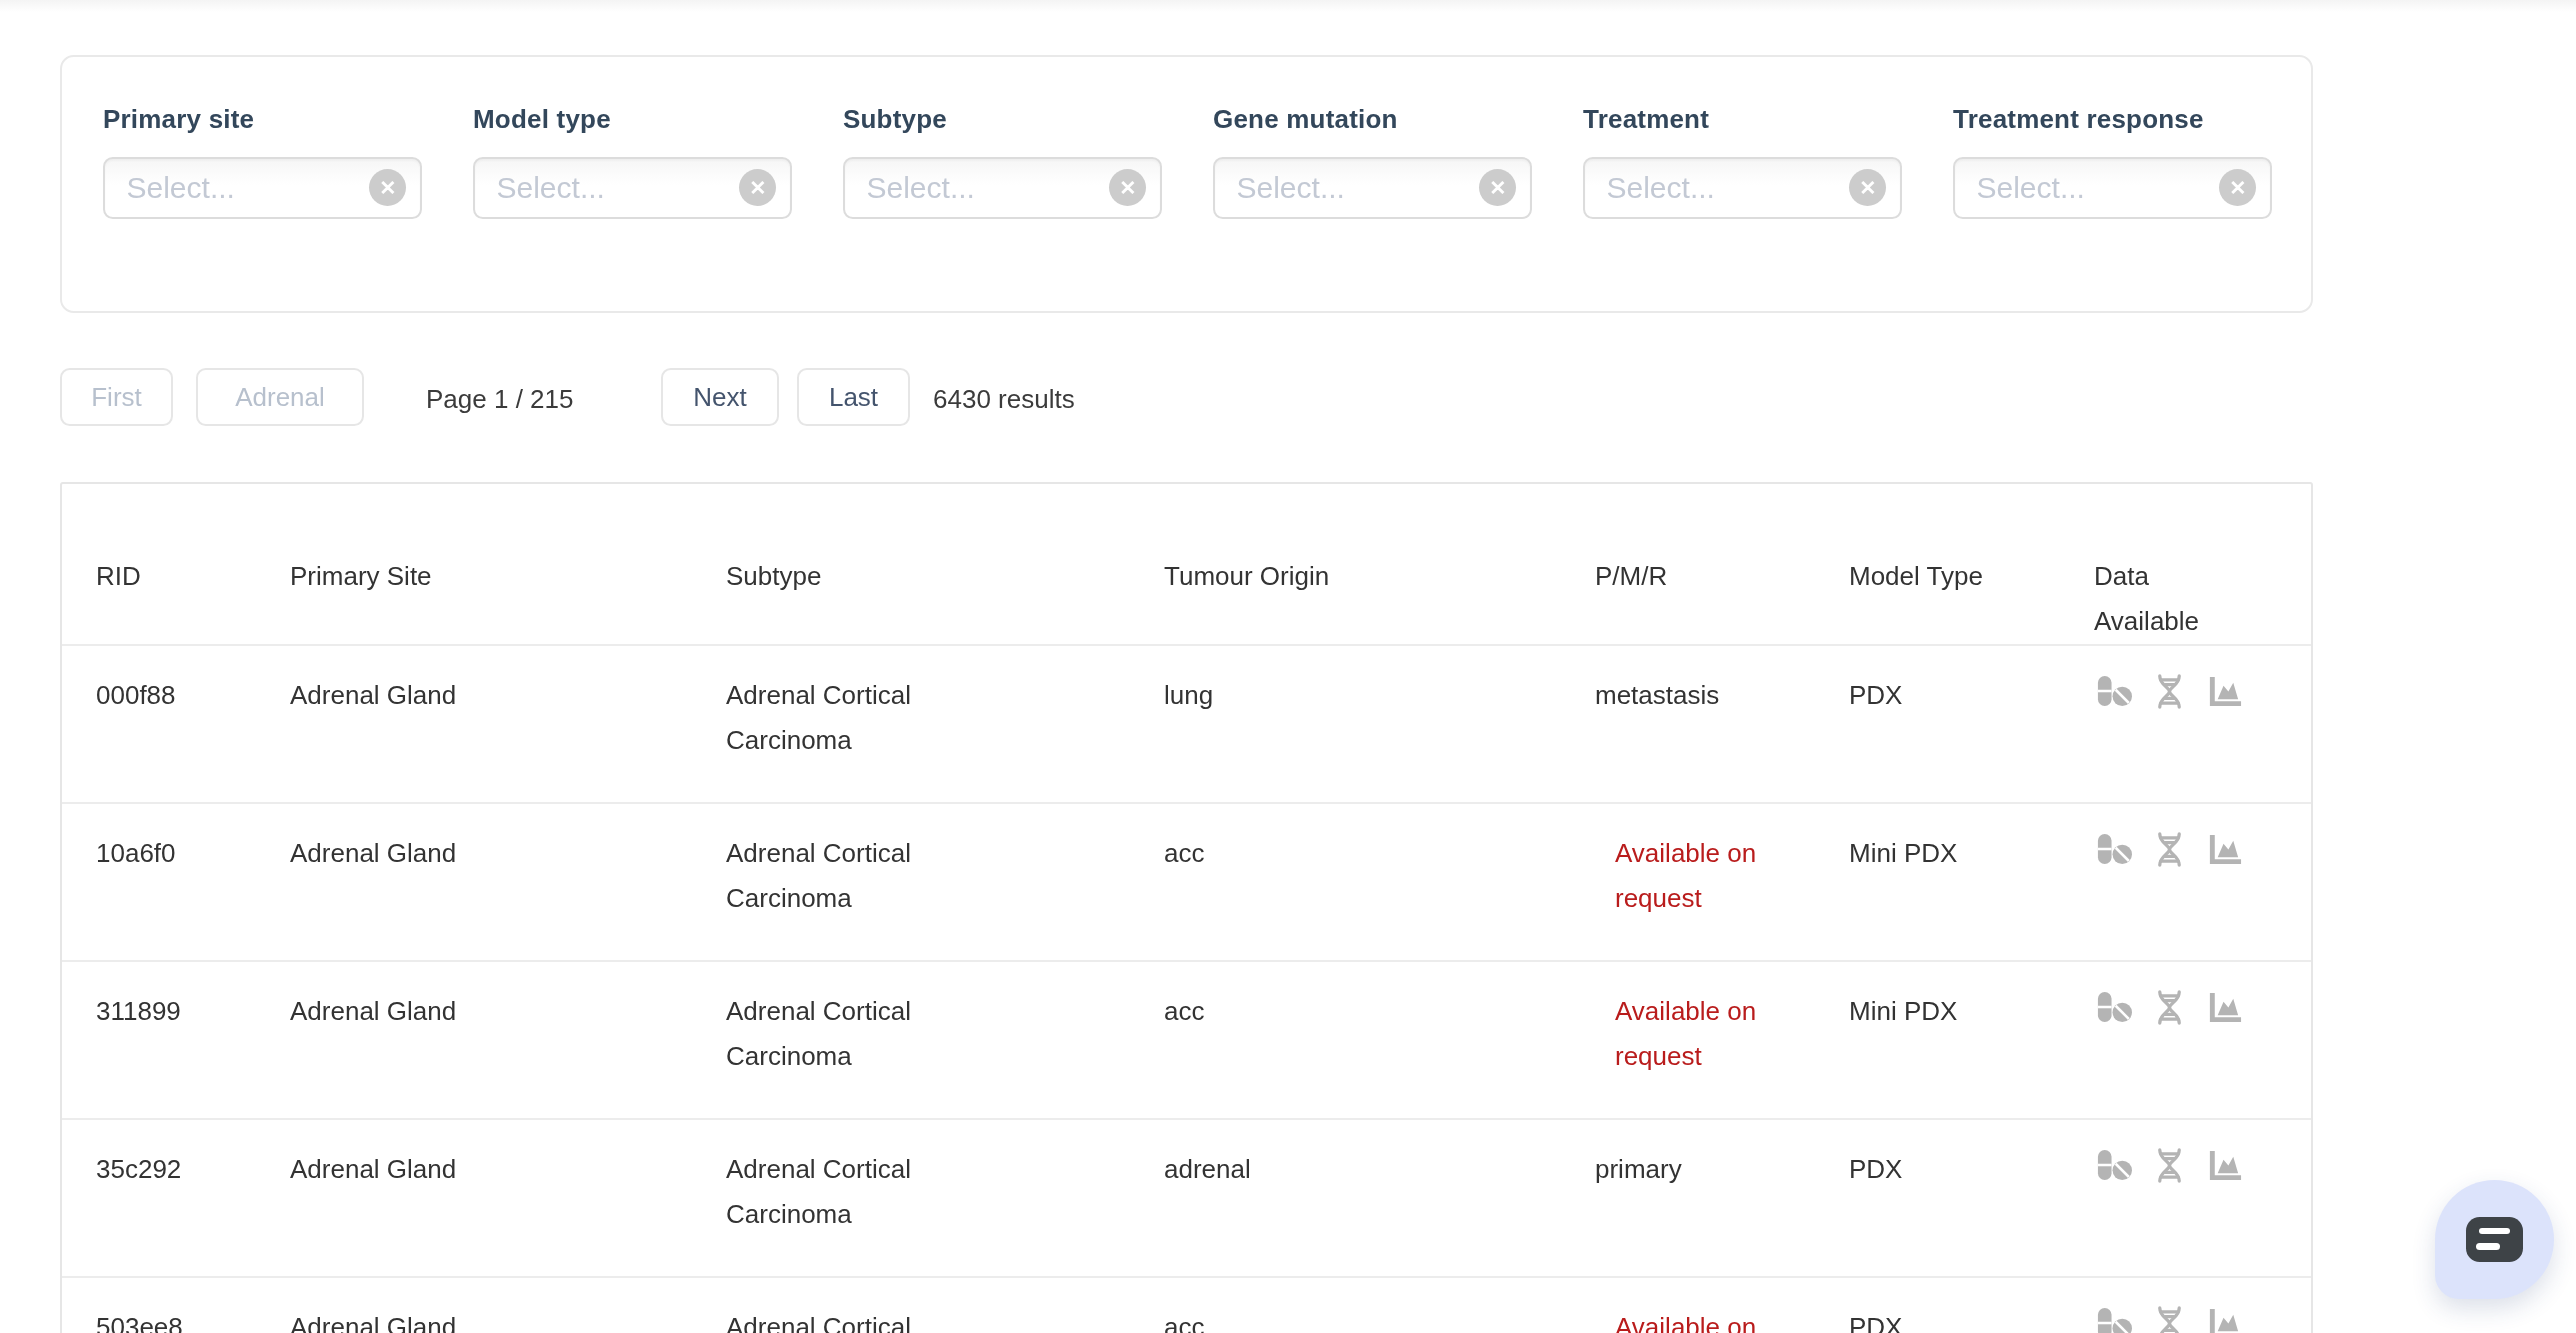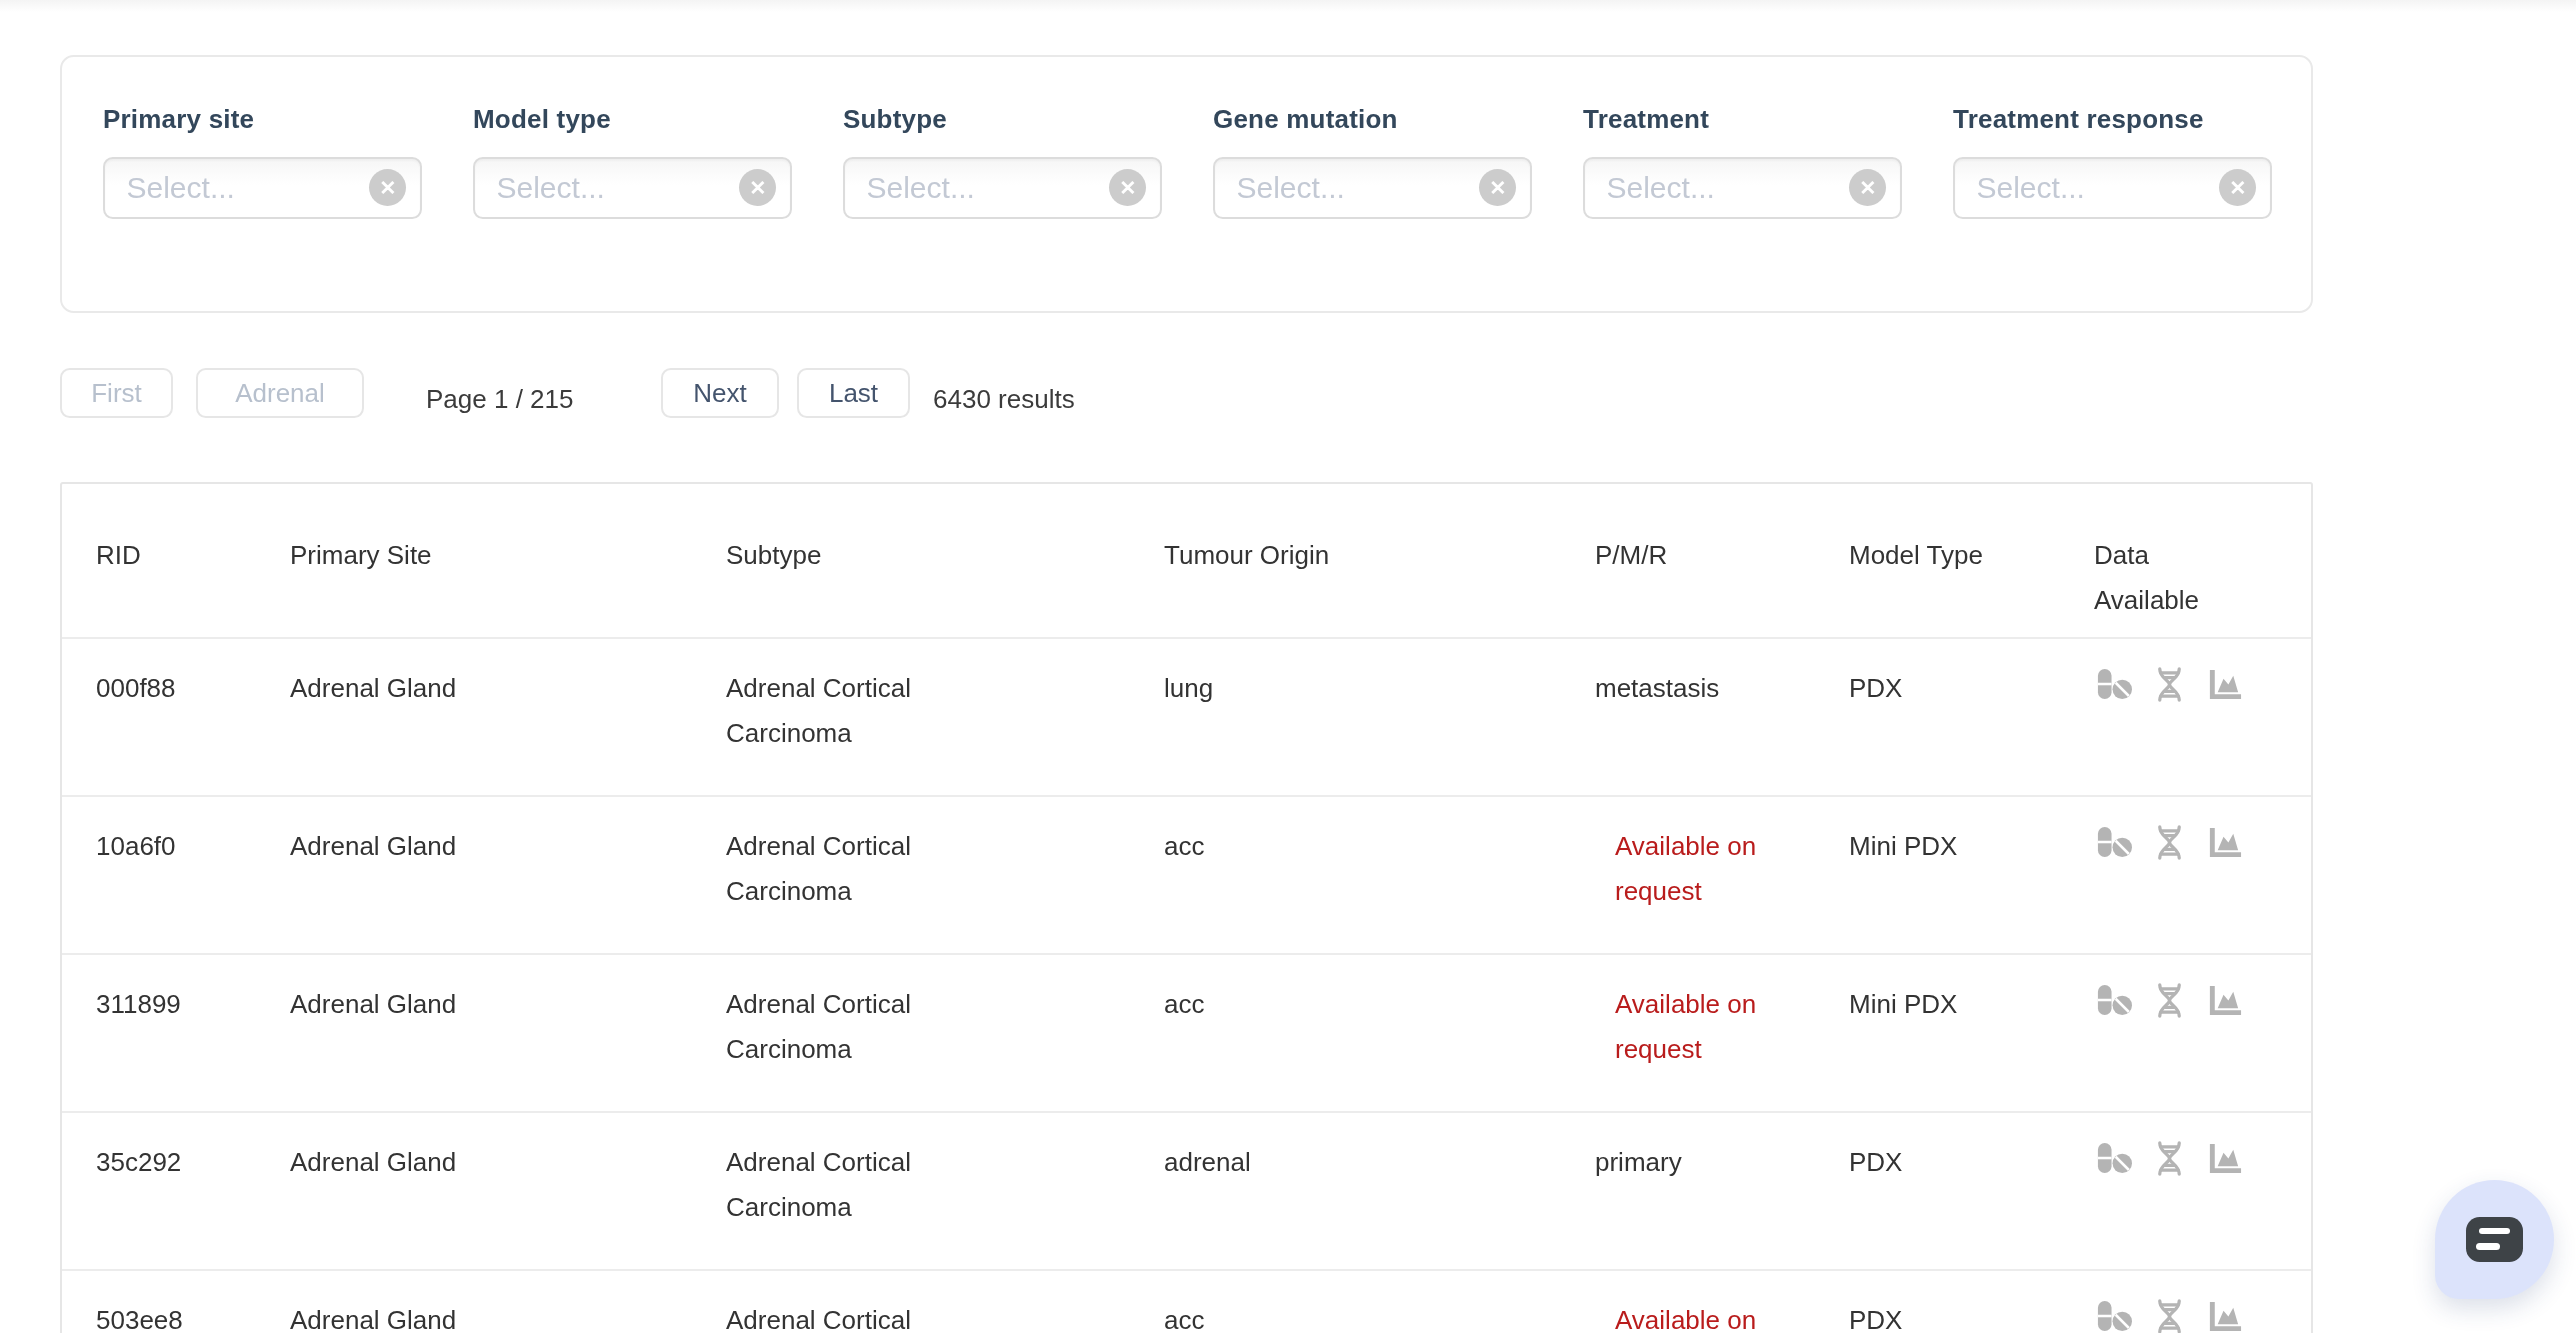--- a/index.html
+++ b/index.html
@@ -29,21 +29,21 @@
   }
   .select-placeholder{color:#c3c9d4;font-size:30px;}
   .clear-btn{
     width:37px;height:37px;border-radius:50%;background:#cccccc;flex:0 0 auto;
     color:#ffffff;font-size:20.5px;font-weight:700;line-height:37px;text-align:center;cursor:pointer;
   }
 
   
   .toolbar{position:absolute;left:60px;top:368px;width:2253px;height:62px;}
   .page-btn{
-    position:absolute;top:0;height:50px;box-sizing:border-box;background:#ffffff;
+    position:absolute;top:0;height:58px;box-sizing:border-box;background:#ffffff;
     border:2px solid #e6e6e6;border-radius:9.8px;color:#44546d;font-size:26px;
     display:flex;align-items:center;justify-content:center;cursor:pointer;
   }
   .page-btn.disabled{color:#b7c0cd;}
   .btn-first{left:0;width:113px;}
   .btn-previous{left:136px;width:168px;}
   .btn-next{left:601px;width:118px;}
   .btn-last{left:737px;width:113px;}
   .btn-request{left:1835px;width:418px;}
   .toolbar-text{position:absolute;top:0;height:62px;line-height:62px;font-size:26px;color:#3b3b3b;}
@@ -55,21 +55,21 @@
     position:absolute;left:60px;top:482px;width:2253px;box-sizing:border-box;
     border:2px solid #e6e6e6;border-radius:2.9px;background:#fff;
     border-collapse:separate;border-spacing:0;table-layout:fixed;
   }
   .data-table col.c0{width:194px}.data-table col.c1{width:436px}
   .data-table col.c2{width:438px}.data-table col.c3{width:431px}
   .data-table col.c4{width:254px}.data-table col.c5{width:245px}
   .data-table col.c6{width:251px}
   .data-table th{
     height:155px;box-sizing:border-box;vertical-align:top;text-align:left;
-    padding:49px 0 0 34px;font-weight:400;font-size:26px;color:#333333;
+    padding:70px 0 0 34px;font-weight:400;font-size:26px;color:#333333;
     border-bottom:2px solid #ececec;line-height:45px;
   }
   .data-table td{
     height:158px;box-sizing:border-box;vertical-align:top;text-align:left;
     padding:27px 0 0 34px;font-size:26px;color:#333333;
     border-bottom:2px solid #ececec;line-height:45px;
   }
   .data-table tr:last-child td{border-bottom:none;}
   .w-subtype{max-width:234px;}
   .w-pmr{max-width:161px;}

